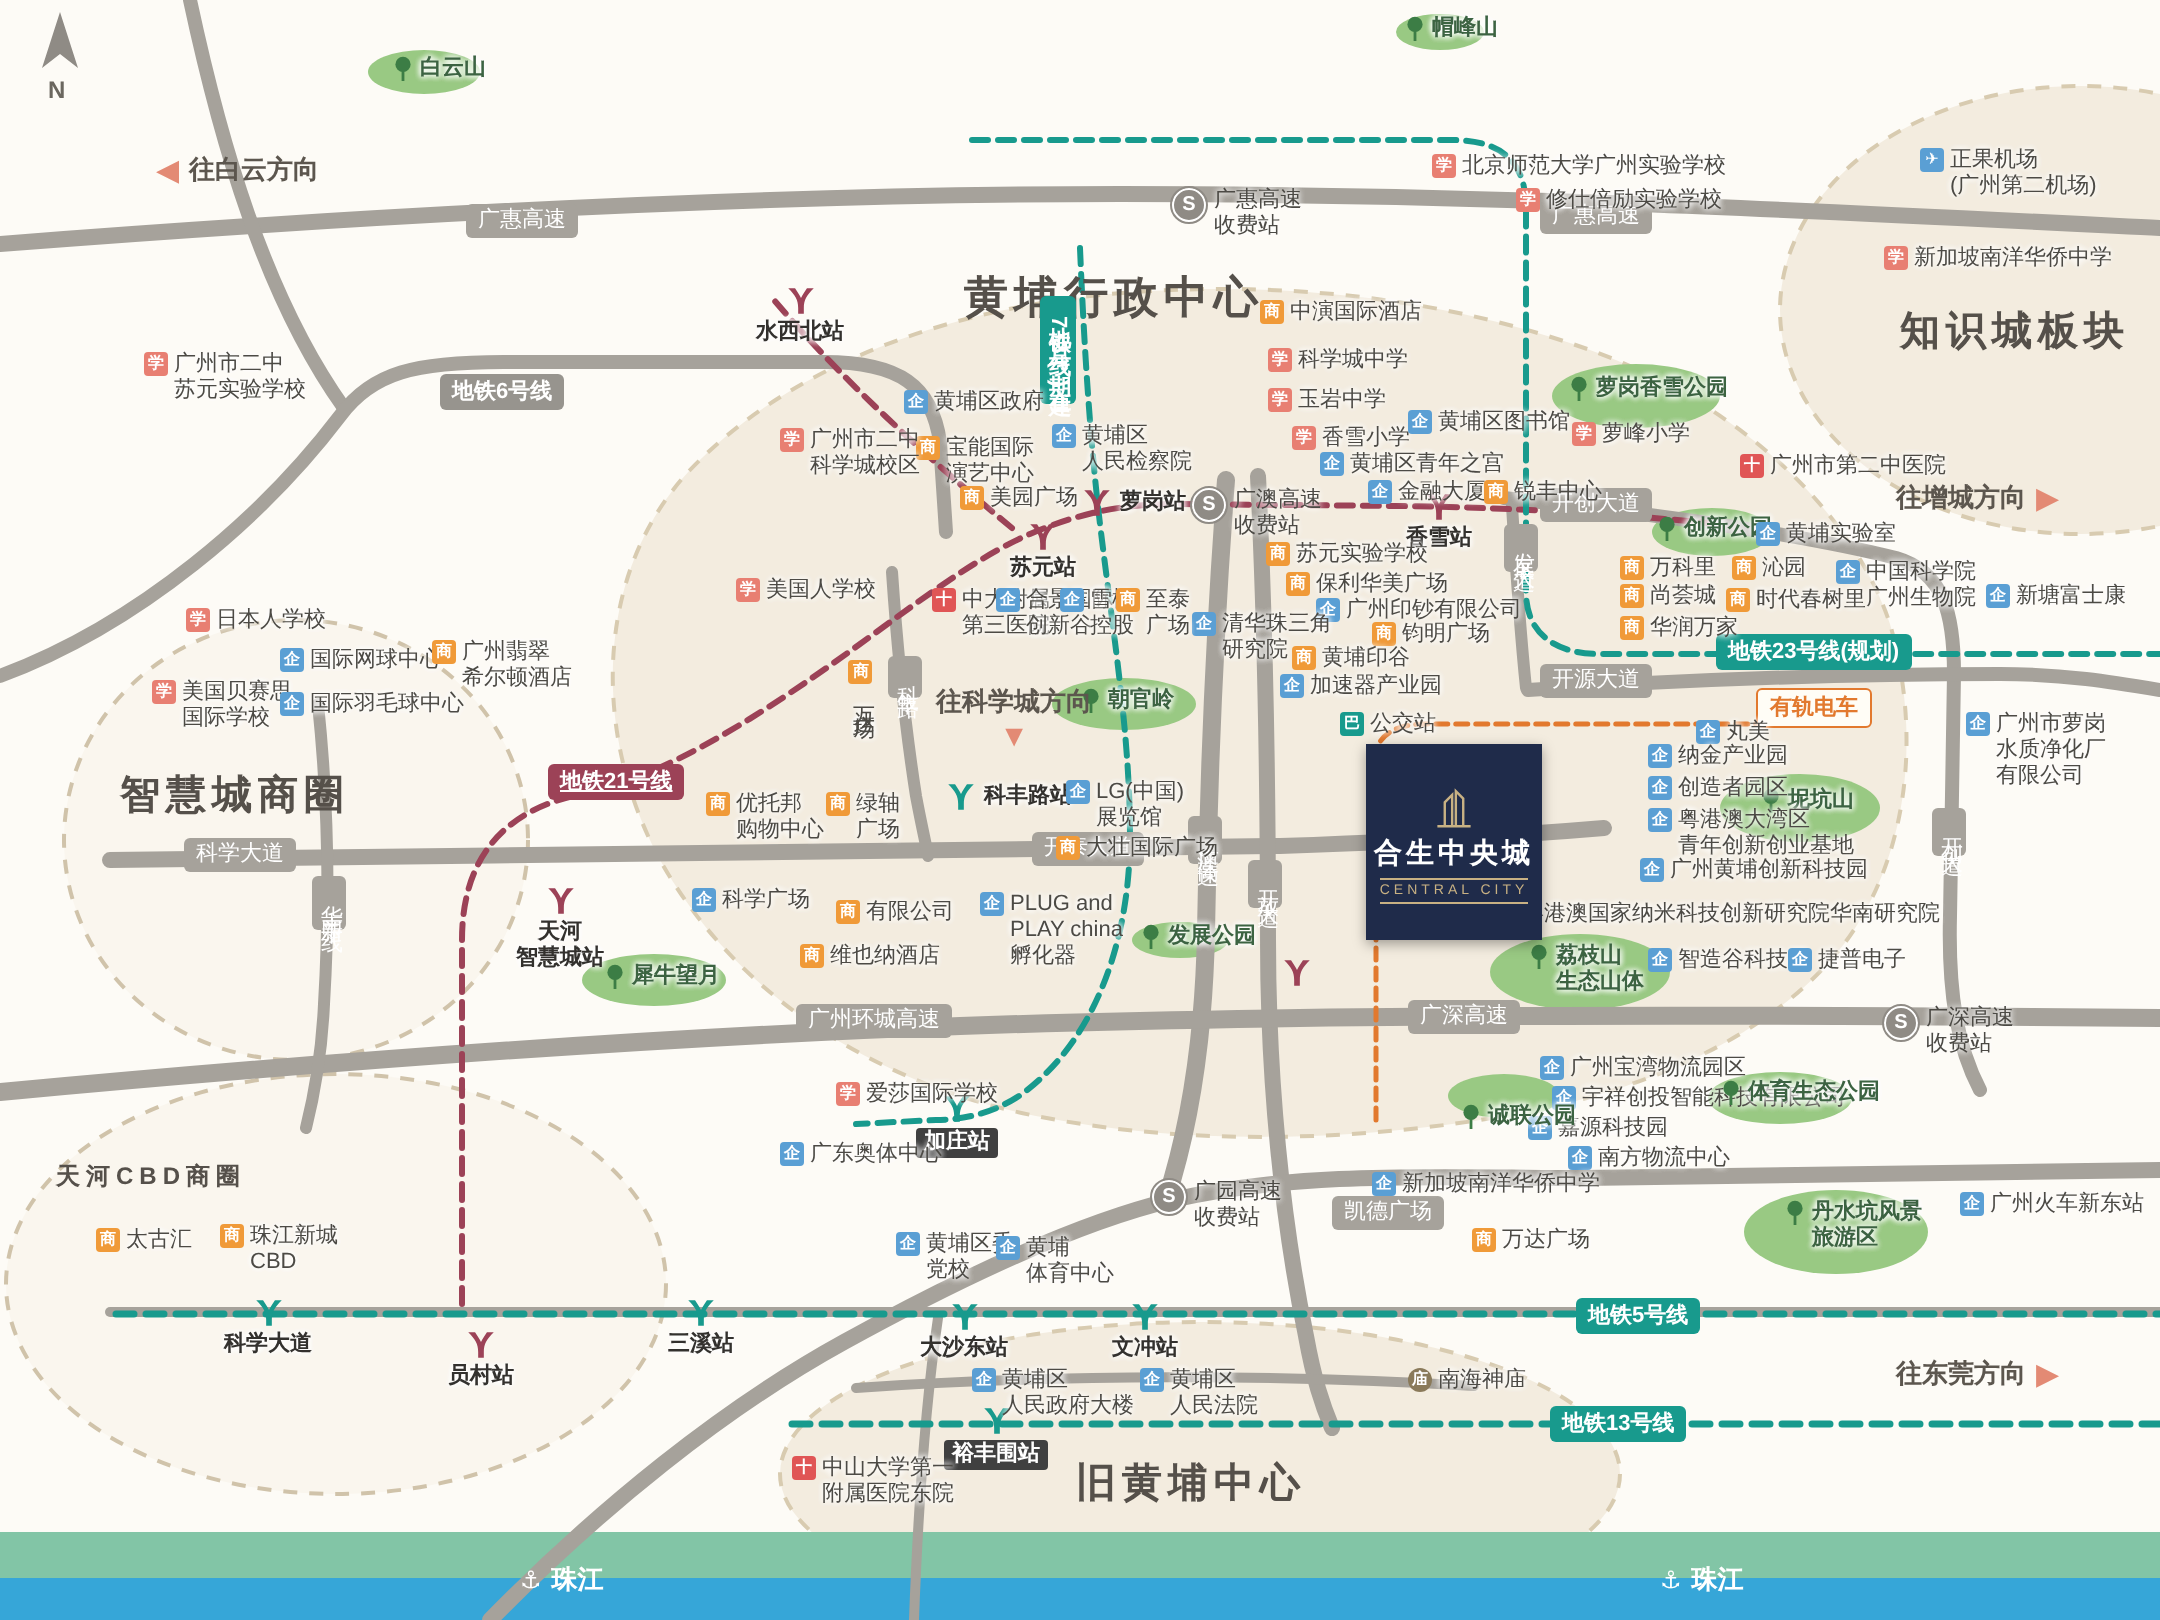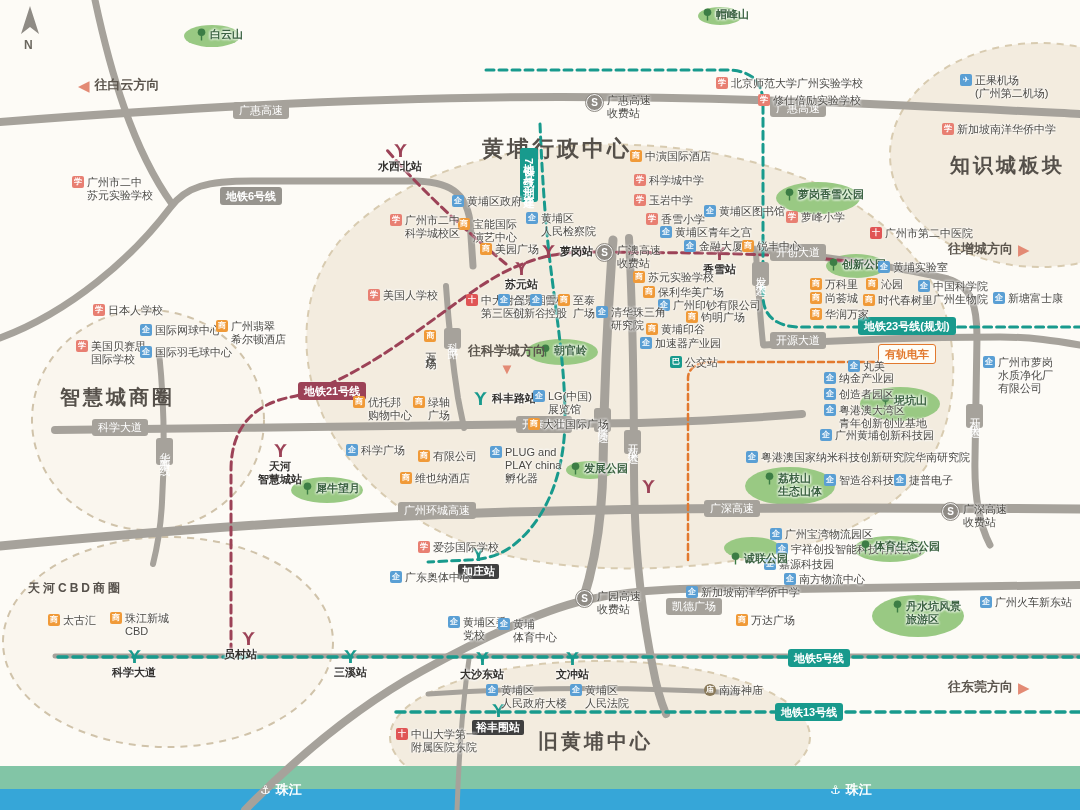--- a/index.html
+++ b/index.html
@@ -139,21 +139,21 @@
       <div class="road-label vert" style="left: 966px; top: 404px;">开创大道</div>
       <div class="road-label" style="left: 770px; top: 332px;">开源大道</div>
       <div class="road-label vert" style="left: 752px; top: 262px;">发展大道</div>
       <div class="road-label vert" style="left: 444px; top: 328px;">科丰路</div>
       <div class="road-label" style="left: 398px; top: 502px;">广州环城高速</div>
       <div class="road-label" style="left: 704px; top: 500px;">广深高速</div>
       <div class="road-label" style="left: 666px; top: 598px;">凯德广场</div>
       <div class="road-label vert" style="left: 156px; top: 438px;">华南新干线</div>
       <div class="metro-label gray" style="left: 220px; top: 187px;">地铁6号线</div>
       <div class="metro-label teal vert" style="left: 520px; top: 148px;">地铁7号线2期(在建)</div>
-      <div class="metro-label maroon" style="left: 298px; top: 382px;">地铁21号线</div>
+      <div class="metro-label maroon" style="left: 274px; top: 382px; text-decoration: underline;">地铁21号线</div>
       <div class="metro-label teal" style="left: 858px; top: 317px;">地铁23号线(规划)</div>
       <div class="metro-label tram" style="left: 878px; top: 344px;">有轨电车</div>
       <div class="metro-label teal" style="left: 788px; top: 649px;">地铁5号线</div>
       <div class="metro-label teal" style="left: 775px; top: 703px;">地铁13号线</div>
       <div class="station" style="left: 378px; top: 142px;">
         <svg viewBox="0 0 24 24">
           <path d="M3 3 C8 8 10 11 10 17 L10 21 L14 21 L14 17 C14 11 16 8 21 3 L16.2 3 C14.4 5.6 13 7.8 12 9.8 C11 7.8 9.6 5.6 7.8 3 Z" fill="#9c4257"></path>
         </svg>
         <span class="st-name">水西北站</span>
       </div>
@@ -187,21 +187,21 @@
         </svg>
         <span class="st-name">天河
 智慧城站</span>
       </div>
       <div class="station" style="left: 112px; top: 648px;">
         <svg viewBox="0 0 24 24">
           <path d="M3 3 C8 8 10 11 10 17 L10 21 L14 21 L14 17 C14 11 16 8 21 3 L16.2 3 C14.4 5.6 13 7.8 12 9.8 C11 7.8 9.6 5.6 7.8 3 Z" fill="#189a8d"></path>
         </svg>
         <span class="st-name">科学大道</span>
       </div>
-      <div class="station" style="left: 224px; top: 630px; align-items: flex-end;">
+      <div class="station" style="left: 224px; top: 664px;">
         <svg viewBox="0 0 24 24">
           <path d="M3 3 C8 8 10 11 10 17 L10 21 L14 21 L14 17 C14 11 16 8 21 3 L16.2 3 C14.4 5.6 13 7.8 12 9.8 C11 7.8 9.6 5.6 7.8 3 Z" fill="#9c4257"></path>
         </svg>
         <span class="st-name">员村站</span>
       </div>
       <div class="station" style="left: 334px; top: 648px;">
         <svg viewBox="0 0 24 24">
           <path d="M3 3 C8 8 10 11 10 17 L10 21 L14 21 L14 17 C14 11 16 8 21 3 L16.2 3 C14.4 5.6 13 7.8 12 9.8 C11 7.8 9.6 5.6 7.8 3 Z" fill="#189a8d"></path>
         </svg>
         <span class="st-name">三溪站</span>
@@ -713,14 +713,21 @@
         <span>珠江</span>
       </div>
       <div class="river-label" style="left: 830px; top: 781px;">
         <span class="ship">⚓</span>
         <span>珠江</span>
       </div>
     </div>
 
   <div class="compass-n">N</div>
 
+  <div class="project">
+    <svg width="26" height="24" viewBox="0 0 28 26">
+      <path d="M9 24 V11 L13 7 V24 M15 24 V5 L19 9 V24 M5 24 H23" stroke="#c8b183" stroke-width="1.3" fill="none"></path>
+    </svg>
+    <div class="project-name">合生中央城</div>
+    <div class="project-sub">CENTRAL CITY</div>
+  </div>
 
 </div>
 
 </body></html>

